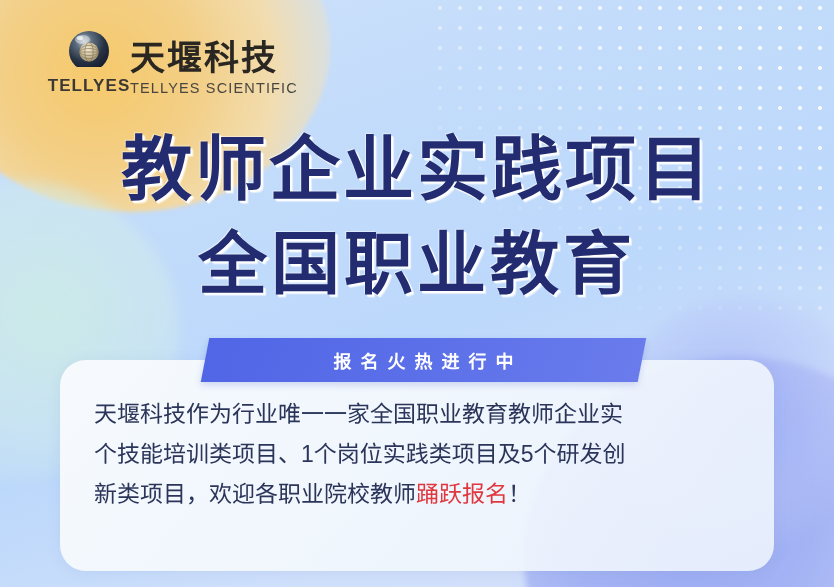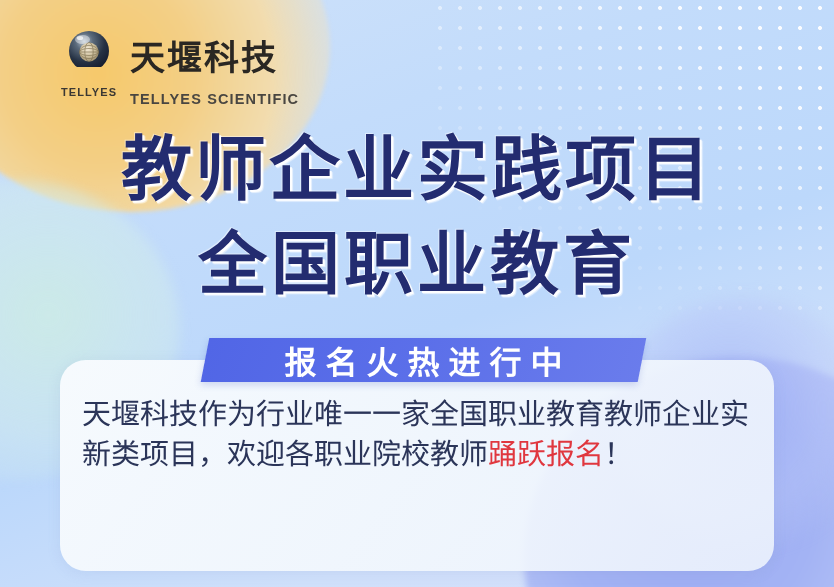--- a/index.html
+++ b/index.html
@@ -112,33 +112,33 @@
     font-size: 35px;
     font-weight: 700;
     color: #2a2723;
     letter-spacing: 2px;
     line-height: 1.02;
     white-space: nowrap;
     margin-top: 8px;
   }
   .logo-en {
     font-size: 14.5px;
-    font-weight: 700;
+    font-weight: 400;
     color: #494641;
     letter-spacing: 1.15px;
     line-height: 1.3;
-    margin-top: 14px;
+    margin-top: 3px;
     white-space: nowrap;
   }
   .logo-tm {
-    font-size: 11px;
+    font-size: 17px;
     font-weight: 700;
     color: #3b3833;
     letter-spacing: 1.1px;
-    margin-top: 10px;
+    margin-top: 0;
     text-align: right;
   }
 
   
   .headline {
     position: absolute;
     left: 0;
     right: 0;
     top: 122px;
     text-align: center;
@@ -176,21 +176,21 @@
   .ribbon-label {
     position: absolute;
     left: 205px;
     top: 338px;
     width: 437px;
     height: 44px;
     display: flex;
     align-items: center;
     justify-content: center;
     color: #ffffff;
-    font-size: 32px;
+    font-size: 18px;
     font-weight: 700;
     letter-spacing: 9px;
     text-indent: 9px;
     z-index: 5;
     white-space: nowrap;
   }
 
   
   .card {
     position: absolute;
@@ -206,26 +206,27 @@
   .card-body {
     position: absolute;
     left: 60px;
     top: 394px;
     width: 714px;
     z-index: 6;
     padding: 0 22px;
     box-sizing: border-box;
   }
   .body-line {
-    font-size: 29px;
+    font-size: 23px;
     line-height: 40px;
     color: #2b3559;
     letter-spacing: 0px;
     white-space: nowrap;
     font-weight: 400;
+    margin-left: 12px;
   }
   .hl-red {
     color: #e0373f;
   }
 </style>
 </head>
 <body>
 
 <div class="poster">
 
@@ -282,16 +283,17 @@
     <div class="headline-line line1">全国职业教育</div>
   </div>
 
   <div class="card"></div>
 
   <div class="ribbon"></div>
   <div class="ribbon-label">报名火热进行中</div>
 
   <div class="card-body">
     <div class="body-line">天堰科技作为行业唯一一家全国职业教育教师企业实</div>
+    <div class="body-line">个技能培训类项目、1个岗位实践类项目及5个研发创</div>
     <div class="body-line"><span>新类项目，欢迎各职业院校教师</span><span class="hl-red">踊跃报名</span><span>！</span></div>
   </div>
 
 </div>
 
 </body></html>

